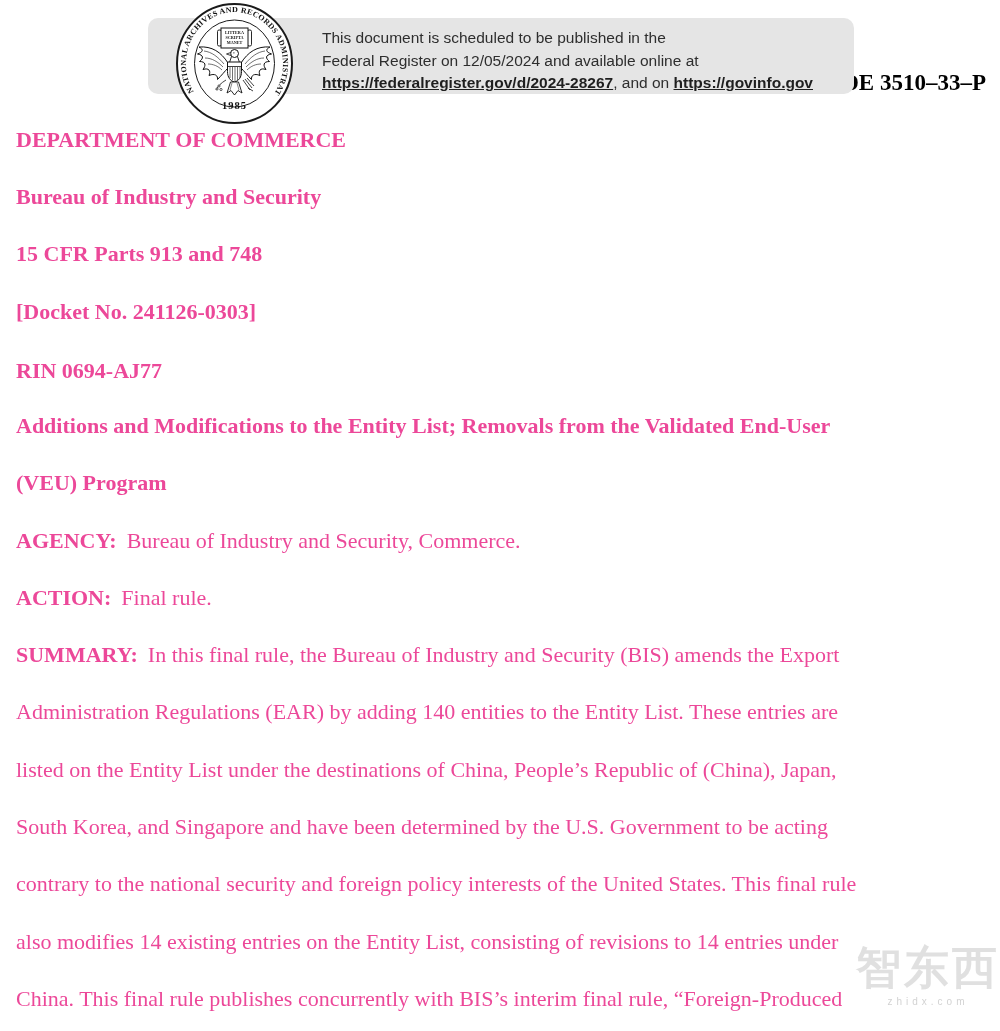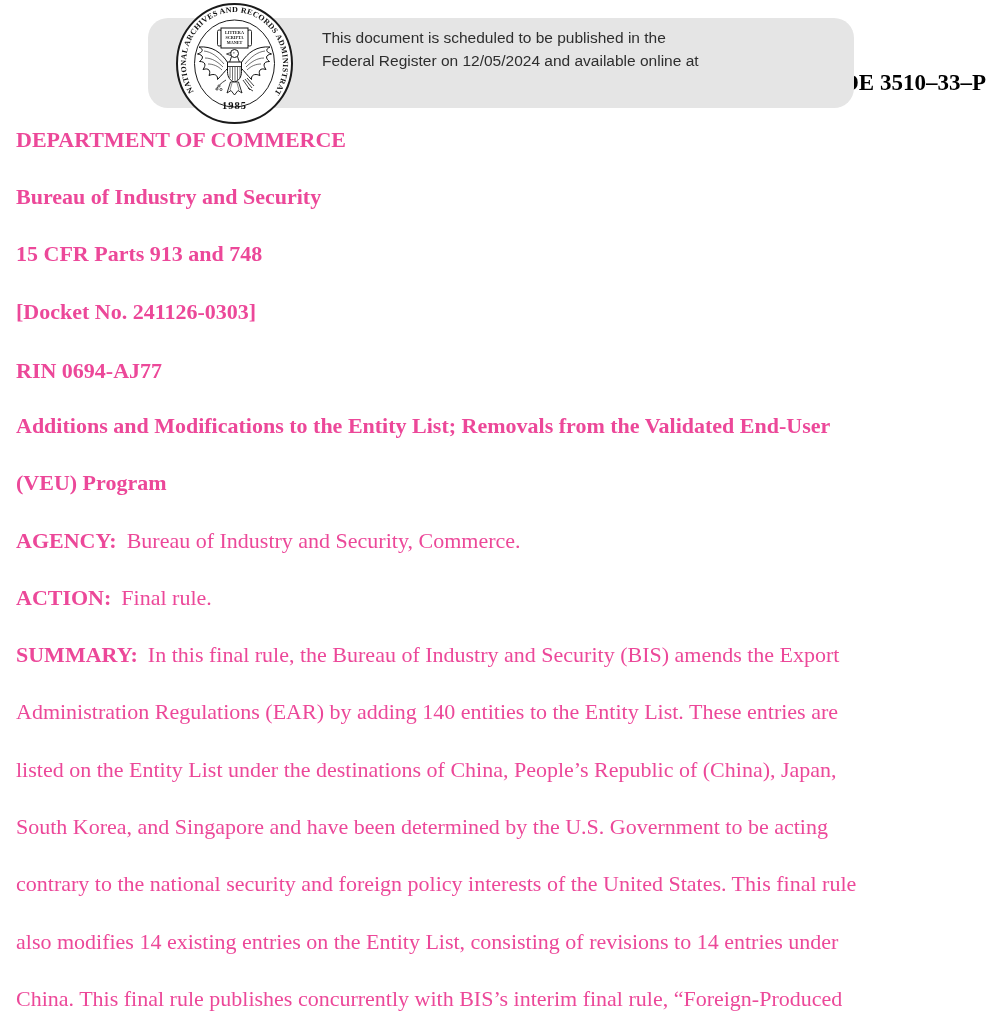--- a/index.html
+++ b/index.html
@@ -6,22 +6,22 @@
   html,body { width:1000px; height:1031px; background:#ffffff; overflow:hidden; }
   .page { position:relative; width:1000px; height:1031px; background:#ffffff;
           font-family:"Liberation Serif", serif; }
 
   
   .billing { position:absolute; top:70px; right:14px; z-index:1;
              font-family:"Liberation Serif", serif; font-weight:bold;
              font-size:23px; color:#000; white-space:nowrap; }
 
   
-  .notice { position:absolute; left:148px; top:18px; width:706px; height:90px;
-            background:#e5e5e5; border-radius:20px; z-index:2; }
+  .notice { position:absolute; left:148px; top:18px; width:706px; height:76px;
+            background:#e5e5e5; border-radius:10px; z-index:2; }
   .ntext { position:absolute; left:174px; top:9px; width:530px;
            font-family:"Liberation Sans", sans-serif; font-size:15.5px;
            line-height:22.5px; color:#2e2e2e; white-space:nowrap; }
   .nlink { color:#1f1f1f; font-weight:bold; text-decoration:underline; cursor:pointer; }
 
   
   .sealwrap { position:absolute; left:174px; top:2px; width:121px; height:123px; z-index:3; }
 
   
   .dl { position:absolute; left:16px; z-index:1; font-size:22px; line-height:28px;
@@ -43,20 +43,21 @@
 <body>
 
 <div class="page">
 
   <div class="billing">BILLING CODE 3510–33–P</div>
 
   <div class="notice">
     <div class="ntext">
       <div>This document is scheduled to be published in the</div>
       <div>Federal Register on 12/05/2024 and available online at</div>
+      <div><a class="nlink">https://federalregister.gov/d/2024-28267</a><span>, and on </span><a class="nlink">https://govinfo.gov</a></div>
     </div>
   </div>
 
   <div class="sealwrap">
     <svg width="121" height="123" viewBox="0 0 121 123" xmlns="http://www.w3.org/2000/svg">
       <ellipse cx="60.5" cy="61.5" rx="57.5" ry="59.5" fill="#ffffff" stroke="#1a1a1a" stroke-width="2"></ellipse>
       <ellipse cx="60.5" cy="61.5" rx="40" ry="43.5" fill="none" stroke="#1a1a1a" stroke-width="1"></ellipse>
       <path id="ringPath" d="M 19.8,89.6 A 48.5,51.5 0 1 1 101.2,89.6" fill="none"></path>
       <text font-family="Liberation Serif, serif" font-size="7.8" font-weight="bold" fill="#111111" letter-spacing="0.3">
         <textPath href="#ringPath" startOffset="0" textLength="234" lengthAdjust="spacingAndGlyphs">NATIONAL ARCHIVES AND RECORDS ADMINISTRATION</textPath>
@@ -107,14 +108,18 @@
     <div class="dl" style="top:584px"><span class="lbl">ACTION:</span><span>Final rule.</span></div>
     <div class="dl" style="top:641px"><span class="lbl">SUMMARY:</span><span>In this final rule, the Bureau of Industry and Security (BIS) amends the Export</span></div>
     <div class="dl" style="top:698px"><span>Administration Regulations (EAR) by adding 140 entities to the Entity List. These entries are</span></div>
     <div class="dl" style="top:756px"><span>listed on the Entity List under the destinations of China, People’s Republic of (China), Japan,</span></div>
     <div class="dl" style="top:813px"><span>South Korea, and Singapore and have been determined by the U.S. Government to be acting</span></div>
     <div class="dl" style="top:870px"><span>contrary to the national security and foreign policy interests of the United States. This final rule</span></div>
     <div class="dl" style="top:928px"><span>also modifies 14 existing entries on the Entity List, consisting of revisions to 14 entries under</span></div>
     <div class="dl" style="top:985px"><span>China. This final rule publishes concurrently with BIS’s interim final rule, “Foreign-Produced</span></div>
   </div>
 
+  <div class="wm">
+    <div class="wm-main">智东西</div>
+    <div class="wm-sub">zhidx.com</div>
+  </div>
 
 </div>
 
 </body></html>

